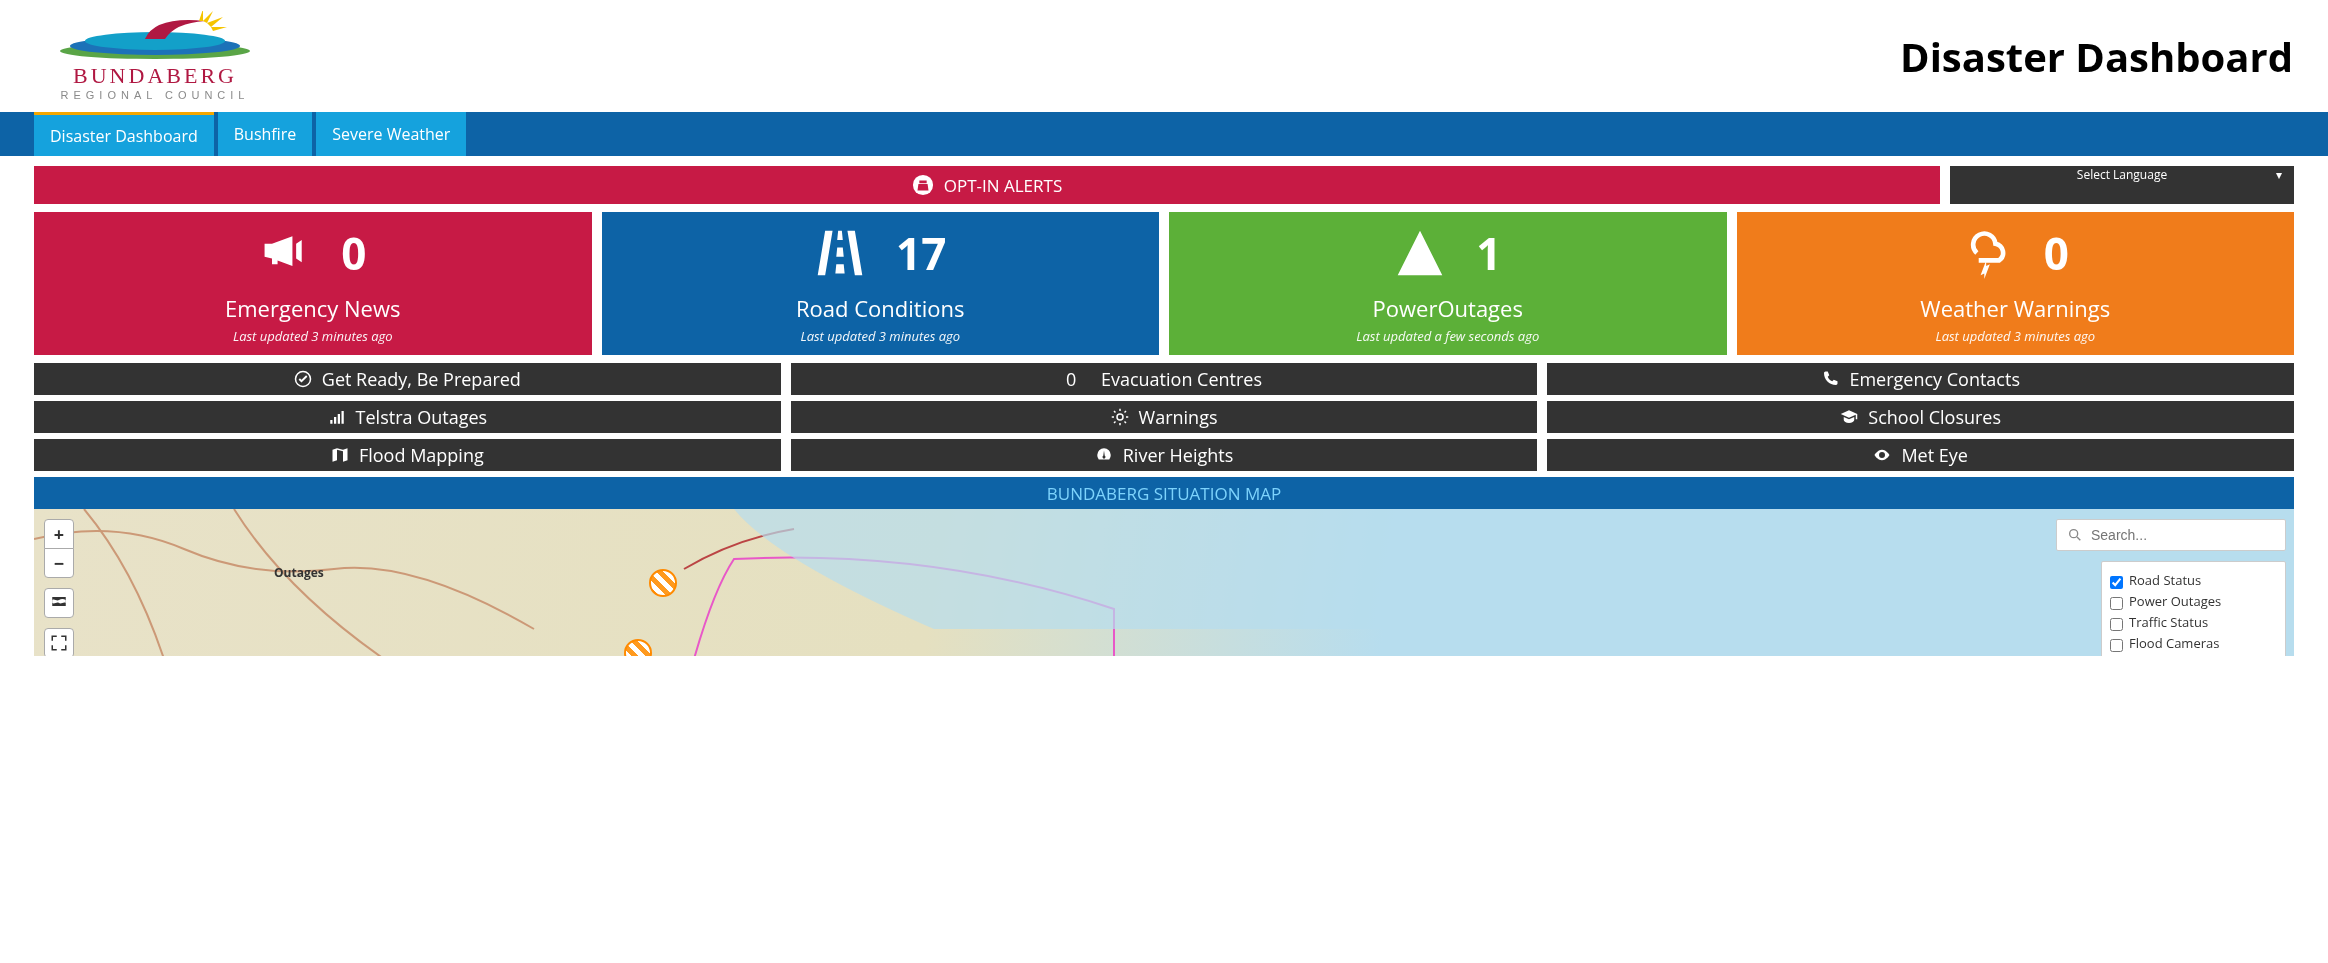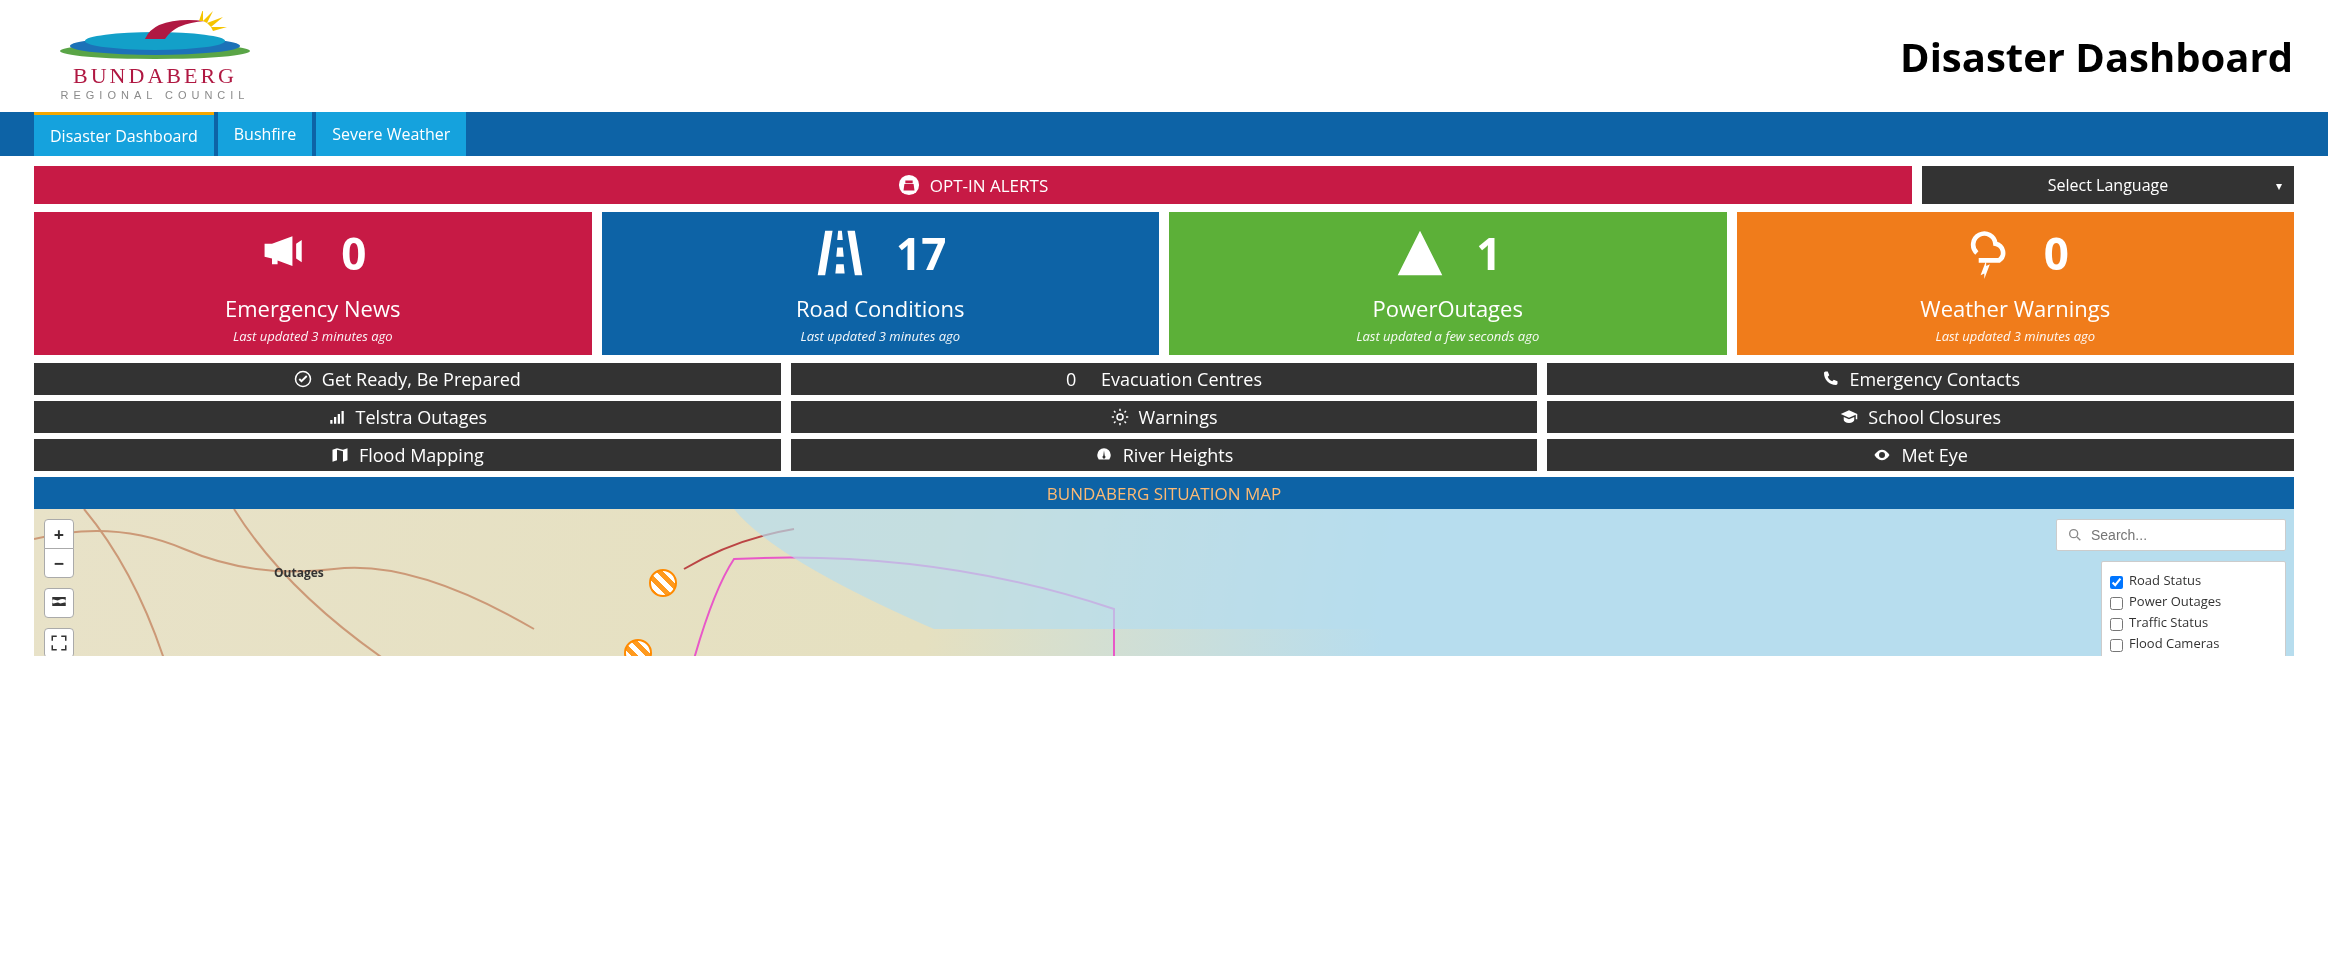--- a/index.html
+++ b/index.html
@@ -52,29 +52,29 @@
     height: 38px;
     display: flex;
     align-items: center;
     justify-content: center;
     gap: 10px;
     font-size: 17px;
     font-weight: 500;
     cursor: pointer;
   }
   .lang-select {
-    width: 372px;
+    width: 344px;
     background: #333333;
     color: #fff;
     border: none;
     height: 38px;
-    font-size: 16px;
+    font-size: 12px;
     text-align: center;
     cursor: pointer;
-    display:flex; align-items:center; justify-content:center;
+    display:flex; align-items:flex-start; justify-content:center;
     position: relative;
   }
   .lang-select::after{
     content:"▾"; position:absolute; right:12px; font-size:12px;
   }
   .stats-row { display: flex; gap: 10px; margin-bottom: 8px; }
   .stat-card {
     flex: 1;
     color: #fff;
     height: 143px;
@@ -101,21 +101,21 @@
     height: 32px;
     display: flex;
     align-items: center;
     justify-content: center;
     gap: 10px;
     font-size: 18px;
     cursor: pointer;
   }
   .map-header{
     background:#0d63a6;
-    color:#fdba74;
+    color:#7dd3fc;
     text-align:left;
     height:32px;
     display:flex;
     align-items:center;
     justify-content:center;
     font-size:17px;
     font-weight:500;
     margin-top:4px;
   }
   .map-area{

